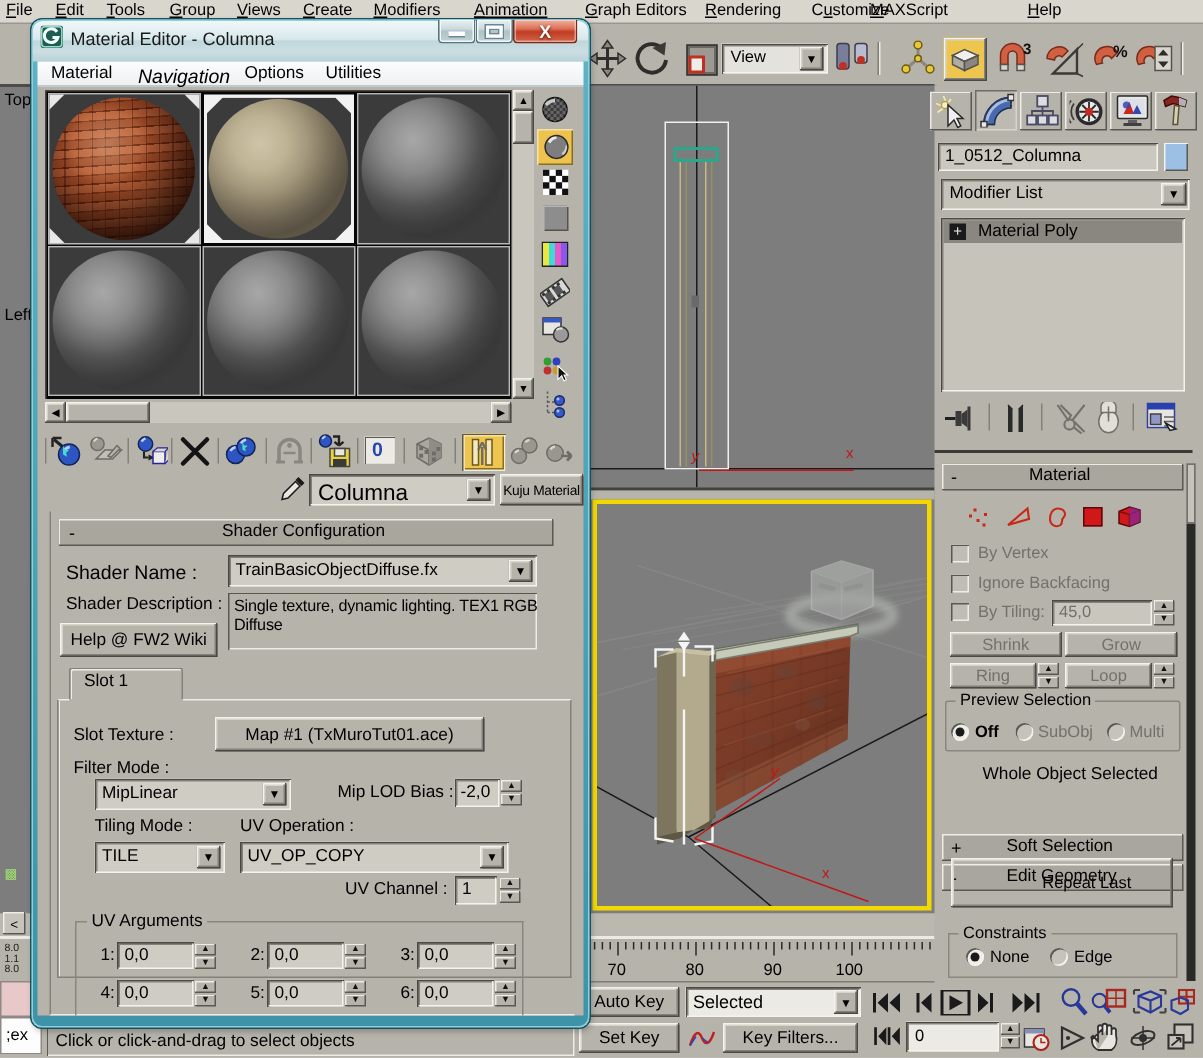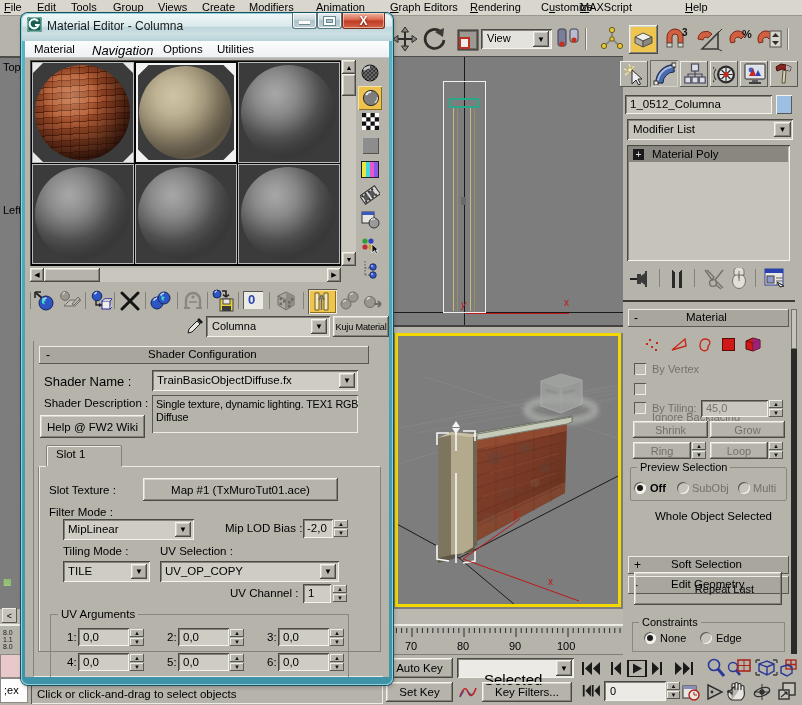--- a/index.html
+++ b/index.html
@@ -392,21 +392,21 @@
 <div class="a" style="left:722px;top:338px;width:13px;height:13px;background:#d01818;border:1px solid #5a0808;"></div>
 <svg class="a" style="left:744px;top:336px;" width="18" height="17" viewBox="0 0 18 17">
         <path d="M2 5 L9 2 L16 4 L16 12 L9 15 L2 13 Z" fill="#d01818" stroke="#5a0808"></path>
         <path d="M2 5 L9 7 L16 4 M9 7 L9 15" fill="none" stroke="#7a1010"></path>
         <path d="M9 2 L16 4 L16 12 L9 15 L9 7 Z" fill="#8428a0" opacity="0.7"></path>
       </svg>
 
 <div class="a sk1" style="left:634px;top:363px;width:12px;height:12px;background:#c0bdb5;"></div>
 <div class="a gray" style="left:652px;top:363px;">By Vertex</div>
 <div class="a sk1" style="left:634px;top:383px;width:12px;height:12px;background:#c0bdb5;"></div>
-<div class="a gray" style="left:652px;top:383px;margin-top:28px;">Ignore Backfacing</div>
+<div class="a gray" style="left:652px;top:383px;">Ignore Backfacing</div>
 <div class="a sk1" style="left:634px;top:402px;width:12px;height:12px;background:#c0bdb5;"></div>
 <div class="a gray" style="left:652px;top:402px;">By Tiling:</div>
 <div class="a fld" style="left:701px;top:400px;width:67px;height:17px;background:#c9c6be;"></div>
 <div class="a gray" style="left:706px;top:402px;">45,0</div>
 <div class="a spn" style="left:769px;top:400px;"></div>
 
 <div class="a rb ctr gray" style="left:633px;top:421px;width:75px;height:17px;">Shrink</div>
 <div class="a rb ctr gray" style="left:710px;top:421px;width:75px;height:17px;">Grow</div>
 <div class="a rb ctr gray" style="left:633px;top:442px;width:58px;height:17px;">Ring</div>
 <div class="a spn" style="left:692px;top:442px;"></div>
@@ -457,21 +457,21 @@
   <g font-size="11" fill="#000" font-family="Liberation Sans">
     <text x="22" y="22">70</text>
           <text x="74" y="22">80</text>
           <text x="126" y="22">90</text>
           <text x="174" y="22">100</text>
   </g>
 </svg>
 
 <div class="a rb ctr" style="left:386px;top:658px;width:67px;height:20px;font-size:11.5px;">Auto Key</div>
 <div class="a fld" style="left:457px;top:658px;width:117px;height:20px;background:#eceae4;"></div>
-<div class="a" style="left:484px;top:661px;font-size:15px;margin-top:10px;">Selected</div>
+<div class="a" style="left:462px;top:661px;font-size:12px;">Selected</div>
 <div class="a rb ctr" style="left:556px;top:660px;width:16px;height:16px;background:#b6b3ab;font-size:8px;">▼</div>
 
 <div class="a rb ctr" style="left:386px;top:682px;width:67px;height:20px;font-size:11.5px;">Set Key</div>
 <svg class="a" style="left:458px;top:683px;" width="20" height="18" viewBox="0 0 20 18">
         <path d="M2 14 C5 4 8 4 10 9 C12 14 15 14 18 5" fill="none" stroke="#c02020" stroke-width="1.6"></path>
         <path d="M2 14 L6 8 M10 9 L14 12" stroke="#3040b0" stroke-width="1"></path>
       </svg>
 <div class="a rb ctr" style="left:482px;top:682px;width:90px;height:20px;font-size:11.5px;">Key Filters...</div>
 
 <svg class="a" style="left:580px;top:660px;" width="118" height="17" viewBox="0 0 118 17">
@@ -788,21 +788,21 @@
           <path d="M4.9 9.6 a5.5 5.5 0 0 1 3.1 -2" stroke="#d8d5cd" stroke-width="1.6" fill="none"></path>
           <path d="M12 14 L19 14 M19 14 L16 11 M19 14 L16 17" stroke="#6e6c66" fill="none" stroke-width="1.8"></path>
         </svg>
 </div>
 
 <svg class="a" style="left:186px;top:317px;" width="18" height="18" viewBox="0 0 18 18">
         <path d="M13 1 L17 5 L15 7 L11 3 Z" fill="#1a1a1a"></path>
         <path d="M11 4 L14 7 L6 15 L2 16 L3 12 Z" fill="#e8e6e0" stroke="#1a1a1a"></path>
       </svg>
 <div class="a fld" style="left:206px;top:316px;width:124px;height:21px;background:#cfccc4;"></div>
-<div class="a" style="left:212px;top:320px;font-size:11px;">Columna</div>
+<div class="a" style="left:212px;top:320px;font-size:15px;">Columna</div>
 <div class="a rb ctr" style="left:311px;top:319px;width:16px;height:15px;background:#b6b3ab;font-size:8px;">▼</div>
 <div class="a rb ctr" style="left:333px;top:316px;width:56px;height:21px;font-size:9.2px;white-space:nowrap;letter-spacing:-0.2px;">Kuju Material</div>
 
 <div class="a" style="left:33px;top:341px;width:350px;height:336px;border-left:1px solid #84817a;border-bottom:1px solid #eeece6;"></div>
 <div class="a rb1" style="left:39px;top:346px;width:330px;height:18px;background:#a9a69e;"></div>
 <div class="a" style="left:46px;top:348px;font-size:12px;">-</div>
 <div class="a" style="left:148px;top:348px;font-size:11.5px;">Shader Configuration</div>
 <div class="a" style="left:44px;top:374px;font-size:13px;">Shader Name :</div>
 <div class="a fld" style="left:152px;top:370px;width:206px;height:21px;background:#cfccc4;"></div>
 <div class="a" style="left:157px;top:374px;font-size:11.5px;">TrainBasicObjectDiffuse.fx</div>
@@ -811,33 +811,33 @@
 <div class="a sk1" style="left:152px;top:395px;width:206px;height:38px;background:#b6b3ab;"></div>
 <div class="a" style="left:156px;top:398px;width:216px;font-size:10.8px;letter-spacing:-0.15px;line-height:13px;">Single texture, dynamic lighting. TEX1 RGB Diffuse</div>
 <div class="a rb ctr" style="left:40px;top:415px;width:105px;height:23px;font-size:11.5px;">Help @ FW2 Wiki</div>
 
 <div class="a" style="left:38px;top:466px;width:343px;height:186px;border:1px solid #84817a;border-top:1px solid #eeece6;box-shadow:inset 1px 0 0 #eeece6;"></div>
 <div class="a" style="left:46px;top:445px;width:76px;height:22px;background:#b6b3ab;border:1px solid #84817a;border-bottom:none;box-shadow:inset 1px 1px 0 #eeece6;border-radius:2px 2px 0 0;"></div>
 <div class="a" style="left:46px;top:466px;width:76px;height:2px;background:#b6b3ab;"></div>
 <div class="a" style="left:56px;top:448px;font-size:11.5px;">Slot 1</div>
 
 <div class="a" style="left:49px;top:484px;font-size:11.5px;">Slot Texture :</div>
-<div class="a rb ctr" style="left:143px;top:478px;width:195px;height:23px;font-size:11.5px;">Map #1 (TxMuroTut01.ace)</div>
+<div class="a rb ctr" style="left:143px;top:478px;width:180px;height:23px;font-size:11.5px;">Map #1 (TxMuroTut01.ace)</div>
 
 <div class="a" style="left:49px;top:506px;font-size:11.5px;">Filter Mode :</div>
 <div class="a fld" style="left:63px;top:519px;width:131px;height:21px;background:#cfccc4;"></div>
 <div class="a" style="left:68px;top:523px;font-size:11.5px;">MipLinear</div>
 <div class="a rb ctr" style="left:175px;top:522px;width:16px;height:15px;background:#b6b3ab;font-size:8px;">▼</div>
 <div class="a" style="left:225px;top:522px;font-size:11.5px;">Mip LOD Bias :</div>
 <div class="a fld" style="left:303px;top:519px;width:30px;height:19px;background:#cfccc4;"></div>
 <div class="a" style="left:307px;top:522px;font-size:11.5px;">-2,0</div>
 <div class="a spn" style="left:334px;top:520px;"></div>
 
 <div class="a" style="left:63px;top:545px;font-size:11.5px;">Tiling Mode :</div>
-<div class="a" style="left:160px;top:545px;font-size:11.5px;">UV Selection :</div>
+<div class="a" style="left:160px;top:545px;font-size:11.5px;">UV Operation :</div>
 <div class="a fld" style="left:63px;top:561px;width:87px;height:21px;background:#cfccc4;"></div>
 <div class="a" style="left:68px;top:565px;font-size:11.5px;">TILE</div>
 <div class="a rb ctr" style="left:131px;top:564px;width:16px;height:15px;background:#b6b3ab;font-size:8px;">▼</div>
 <div class="a fld" style="left:160px;top:561px;width:179px;height:21px;background:#cfccc4;"></div>
 <div class="a" style="left:165px;top:565px;font-size:11.5px;">UV_OP_COPY</div>
 <div class="a rb ctr" style="left:320px;top:564px;width:16px;height:15px;background:#b6b3ab;font-size:8px;">▼</div>
 <div class="a" style="left:230px;top:587px;font-size:11.5px;">UV Channel :</div>
 <div class="a fld" style="left:303px;top:584px;width:28px;height:19px;background:#cfccc4;"></div>
 <div class="a" style="left:308px;top:587px;font-size:11.5px;">1</div>
 <div class="a spn" style="left:333px;top:585px;"></div>

